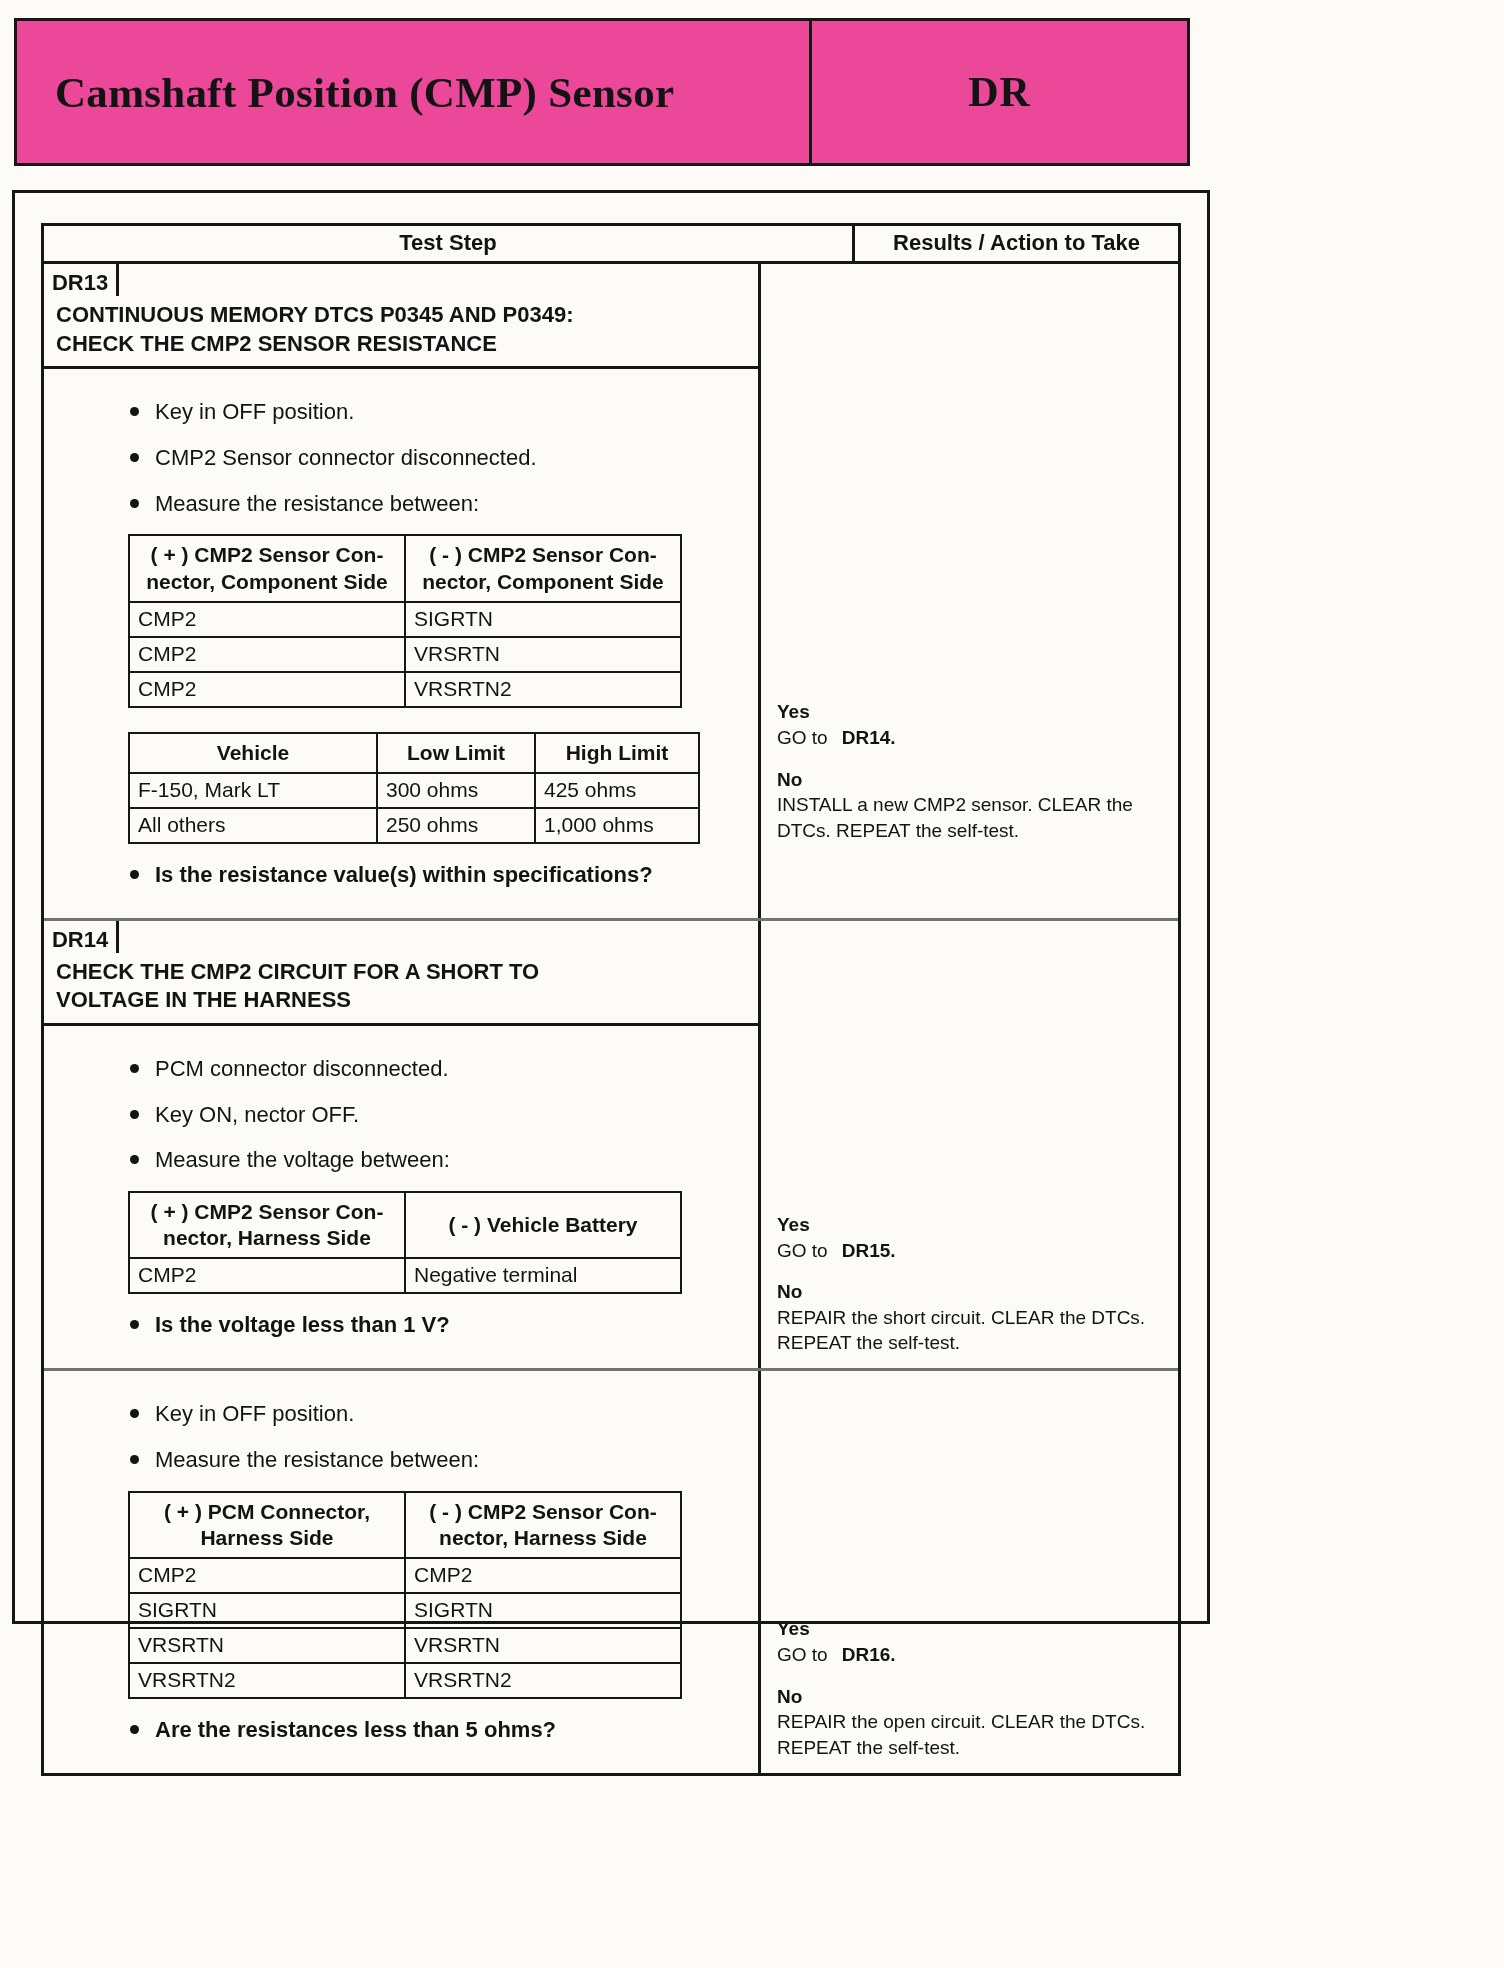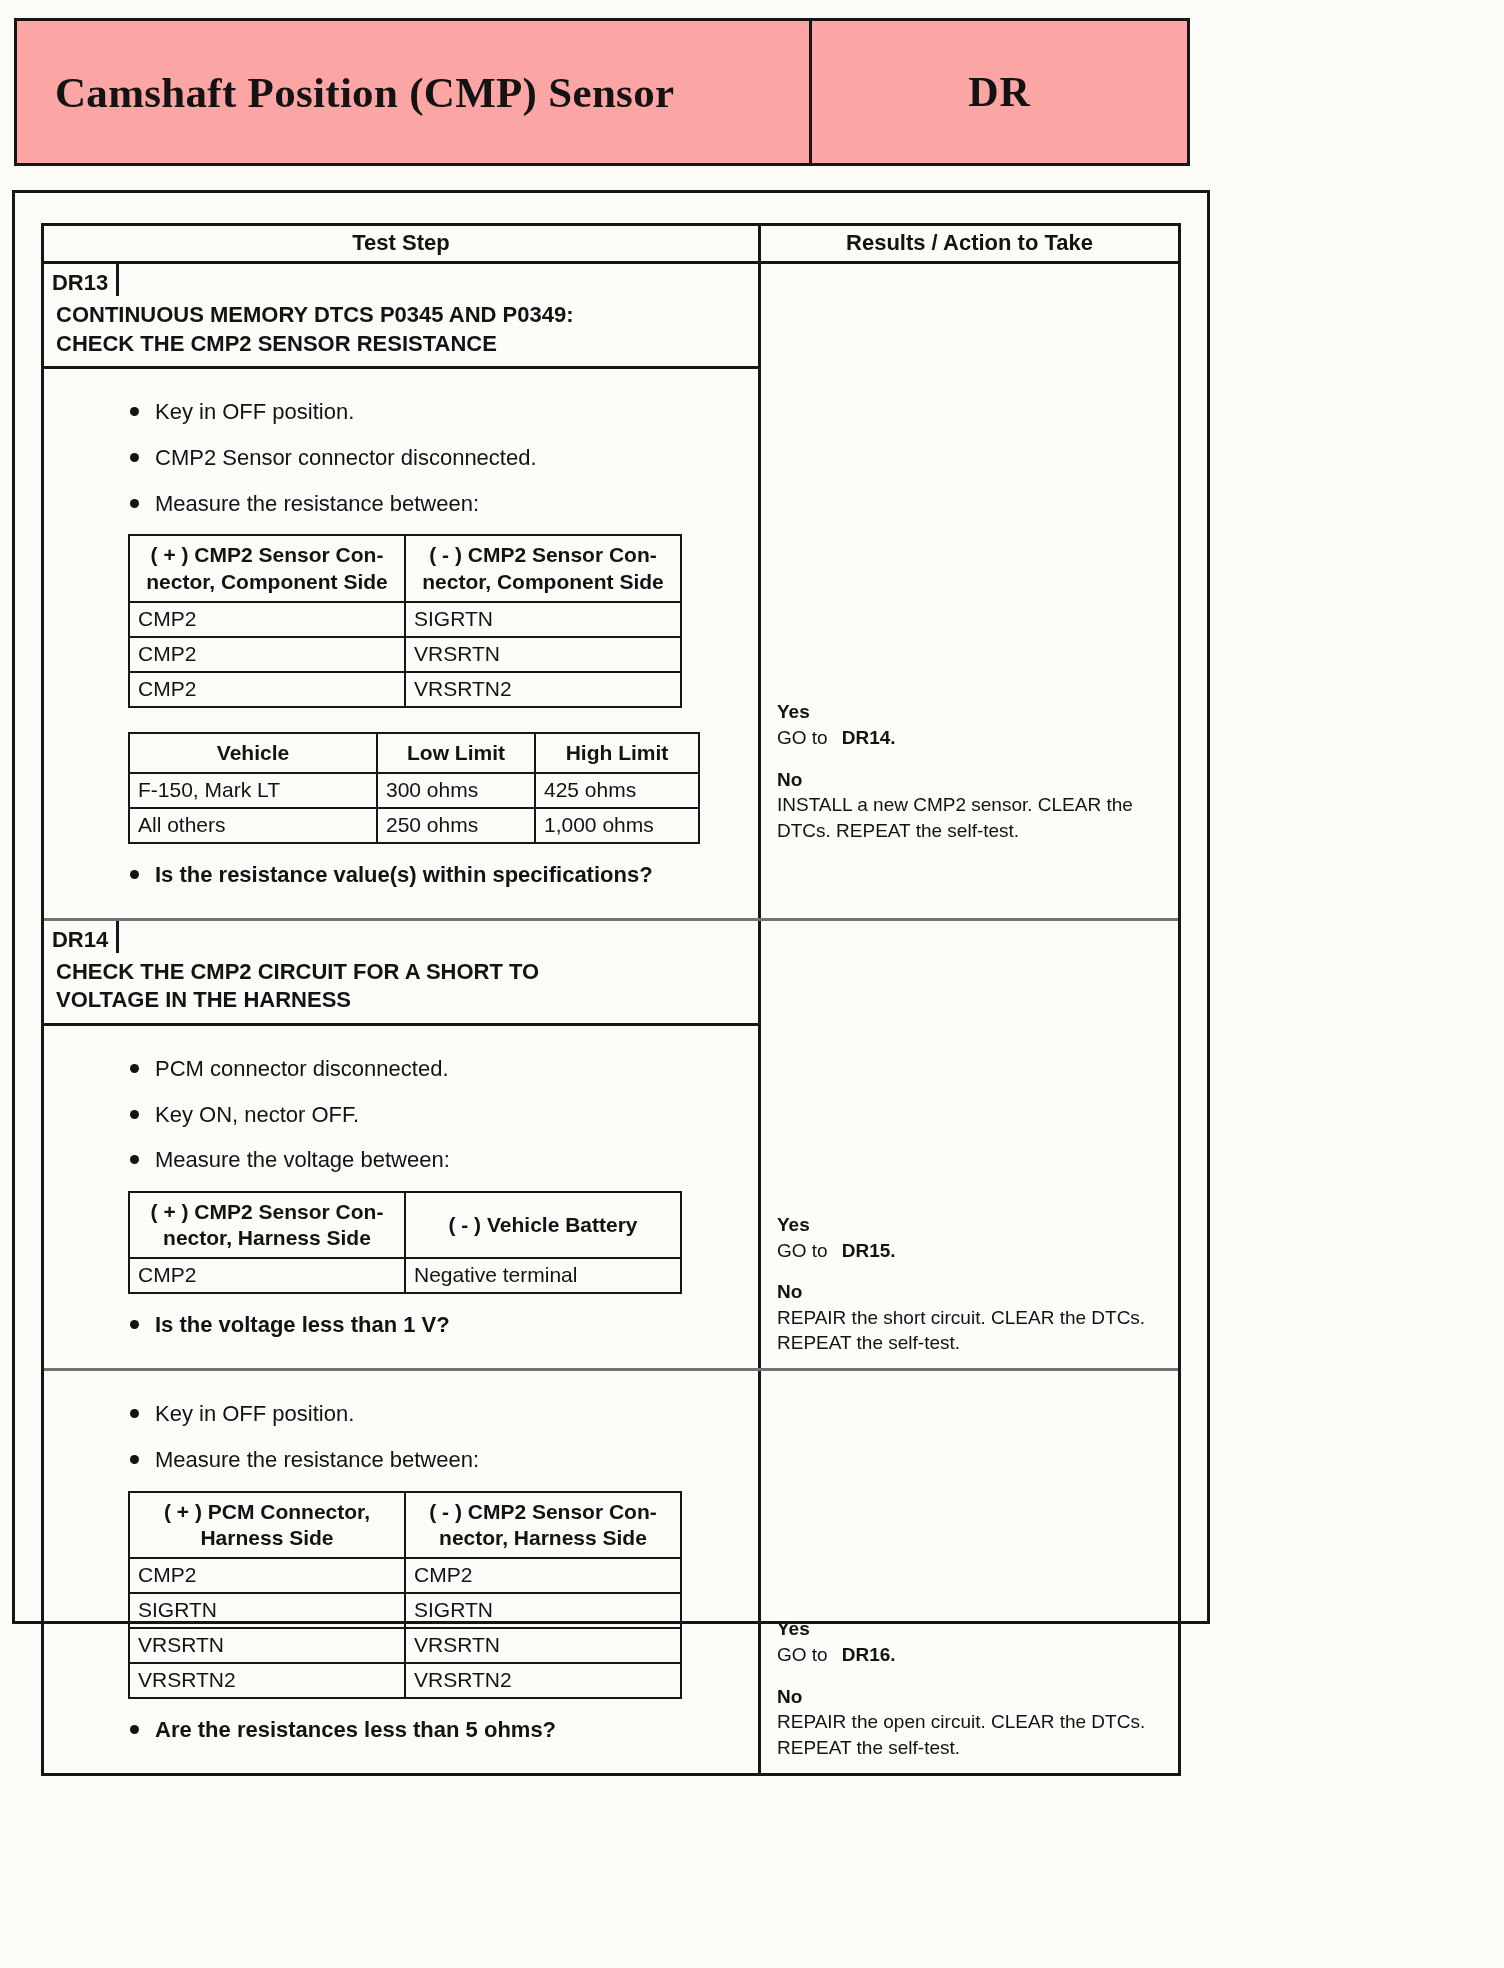--- a/index.html
+++ b/index.html
@@ -2,34 +2,34 @@
 <html><head>
 <meta charset="utf-8">
 <style>
   html,body{margin:0;padding:0;}
   body{background:#ffffff;}
   .page{position:relative;width:1504px;height:1968px;background:#fcfbf8;overflow:hidden;
         font-family:"Liberation Sans",sans-serif;color:#131313;}
 
   
   .header-box{position:absolute;left:14px;top:18px;width:1170px;height:142px;
-              border:3px solid #161616;display:flex;align-items:stretch;background:#fca5a5;}
+              border:3px solid #161616;display:flex;align-items:stretch;background:#ec4899;}
   .header-title-cell{flex:1;display:flex;align-items:center;padding-left:38px;}
   .page-title{font-family:"Liberation Serif",serif;font-weight:700;font-size:43px;letter-spacing:.3px;}
   .header-code-cell{width:375px;border-left:3px solid #161616;display:flex;align-items:center;justify-content:center;}
   .section-code{font-family:"Liberation Serif",serif;font-weight:700;font-size:42px;letter-spacing:1px;}
 
   
   .main-box{position:absolute;left:12px;top:190px;width:1140px;height:1368px;
             border:3px solid #161616;padding:30px 26px;background:#fcfbf8;}
 
   
   .ptable{border:3px solid #161616;display:flex;flex-direction:column;}
   .ptable-colhead{display:flex;border-bottom:3px solid #161616;}
-  .colhead-left{width:714px;flex:none;}
+  .colhead-left{width:808px;flex:none;}
   .colhead-right{flex:1;border-left:3px solid #161616;}
   .colhead-cell{font-weight:700;font-size:22px;text-align:center;padding:4px 0 5px;}
 
   .step{display:flex;}
   .step + .step{border-top:3px solid #737373;}
   .step-0{min-height:460px;}
   .step-1{min-height:278px;}
   .step-2{min-height:356px;}
   .col-left{width:714px;flex:none;display:flex;flex-direction:column;}
   .col-right{flex:1;border-left:3px solid #161616;}

